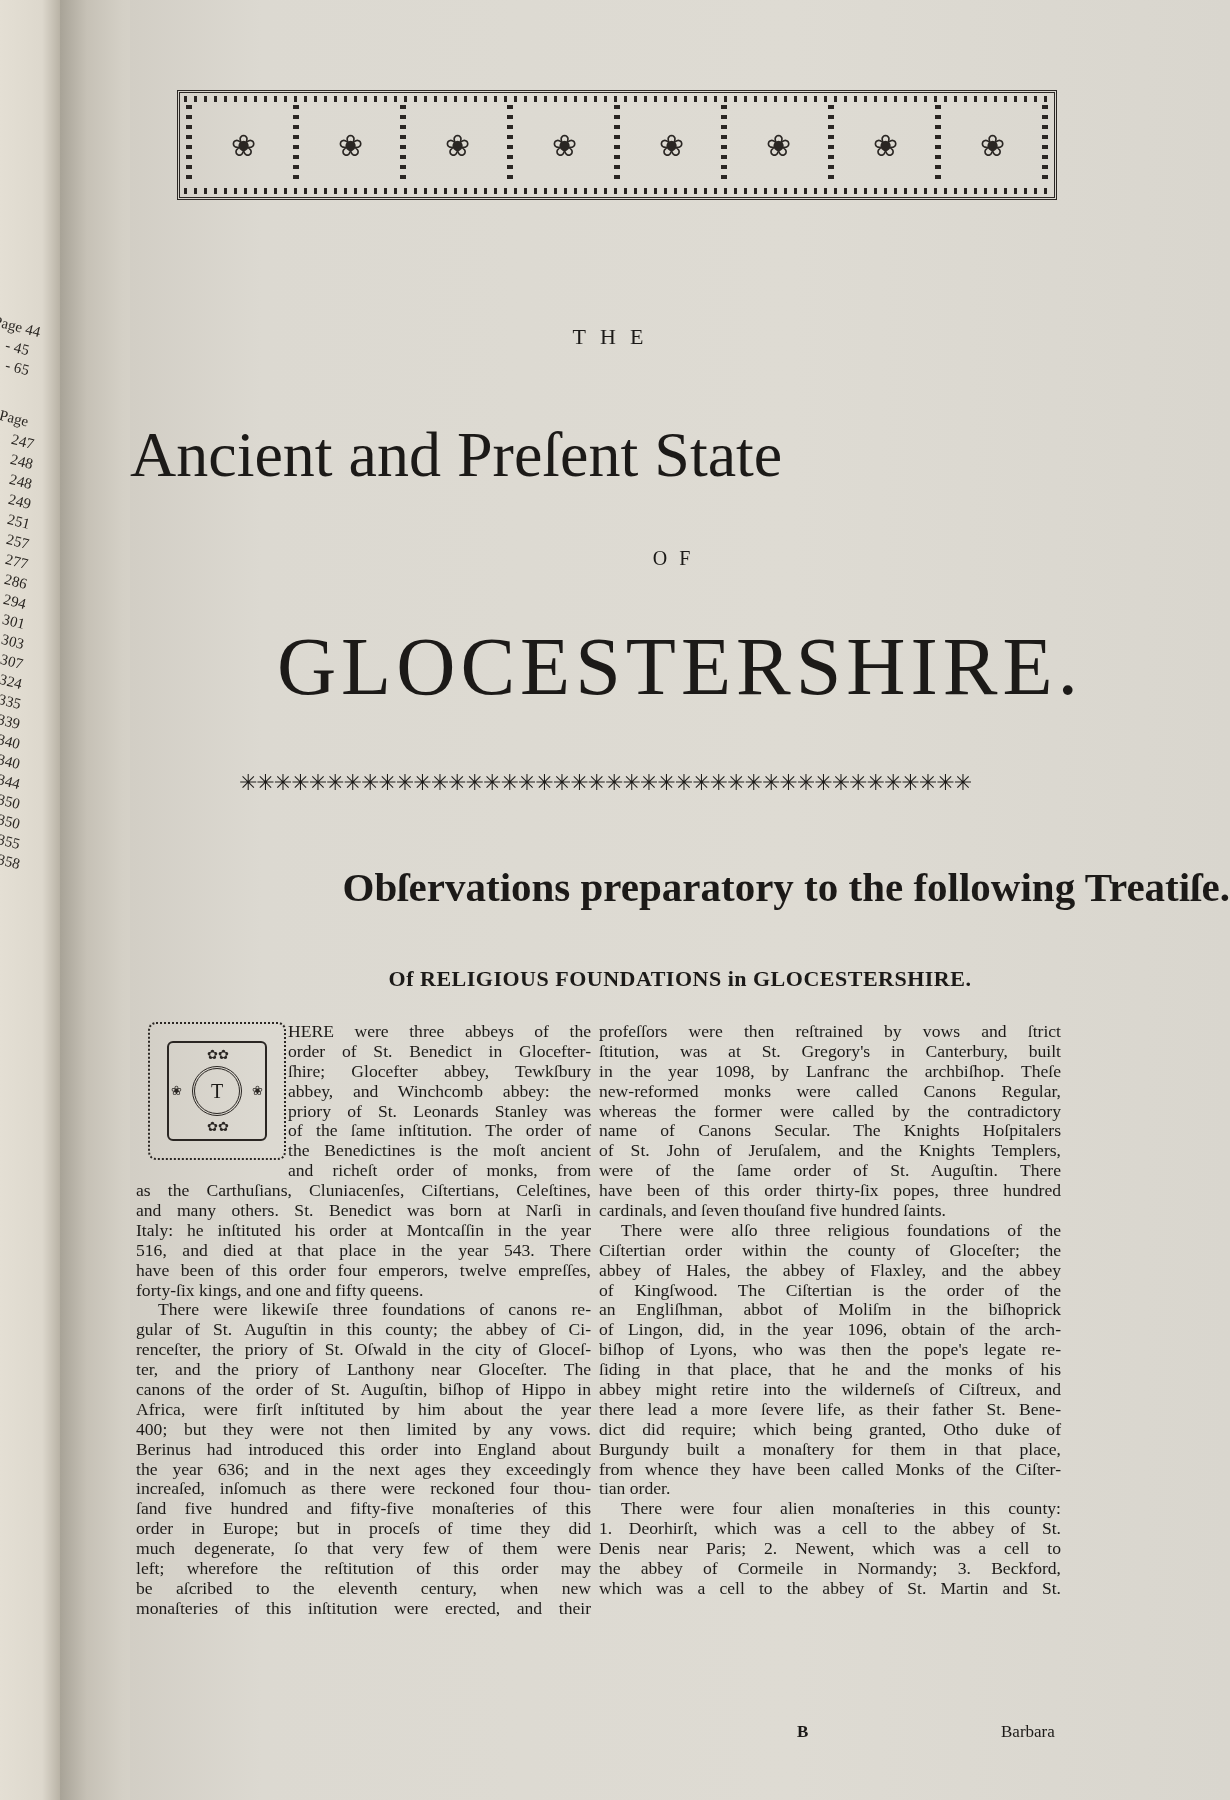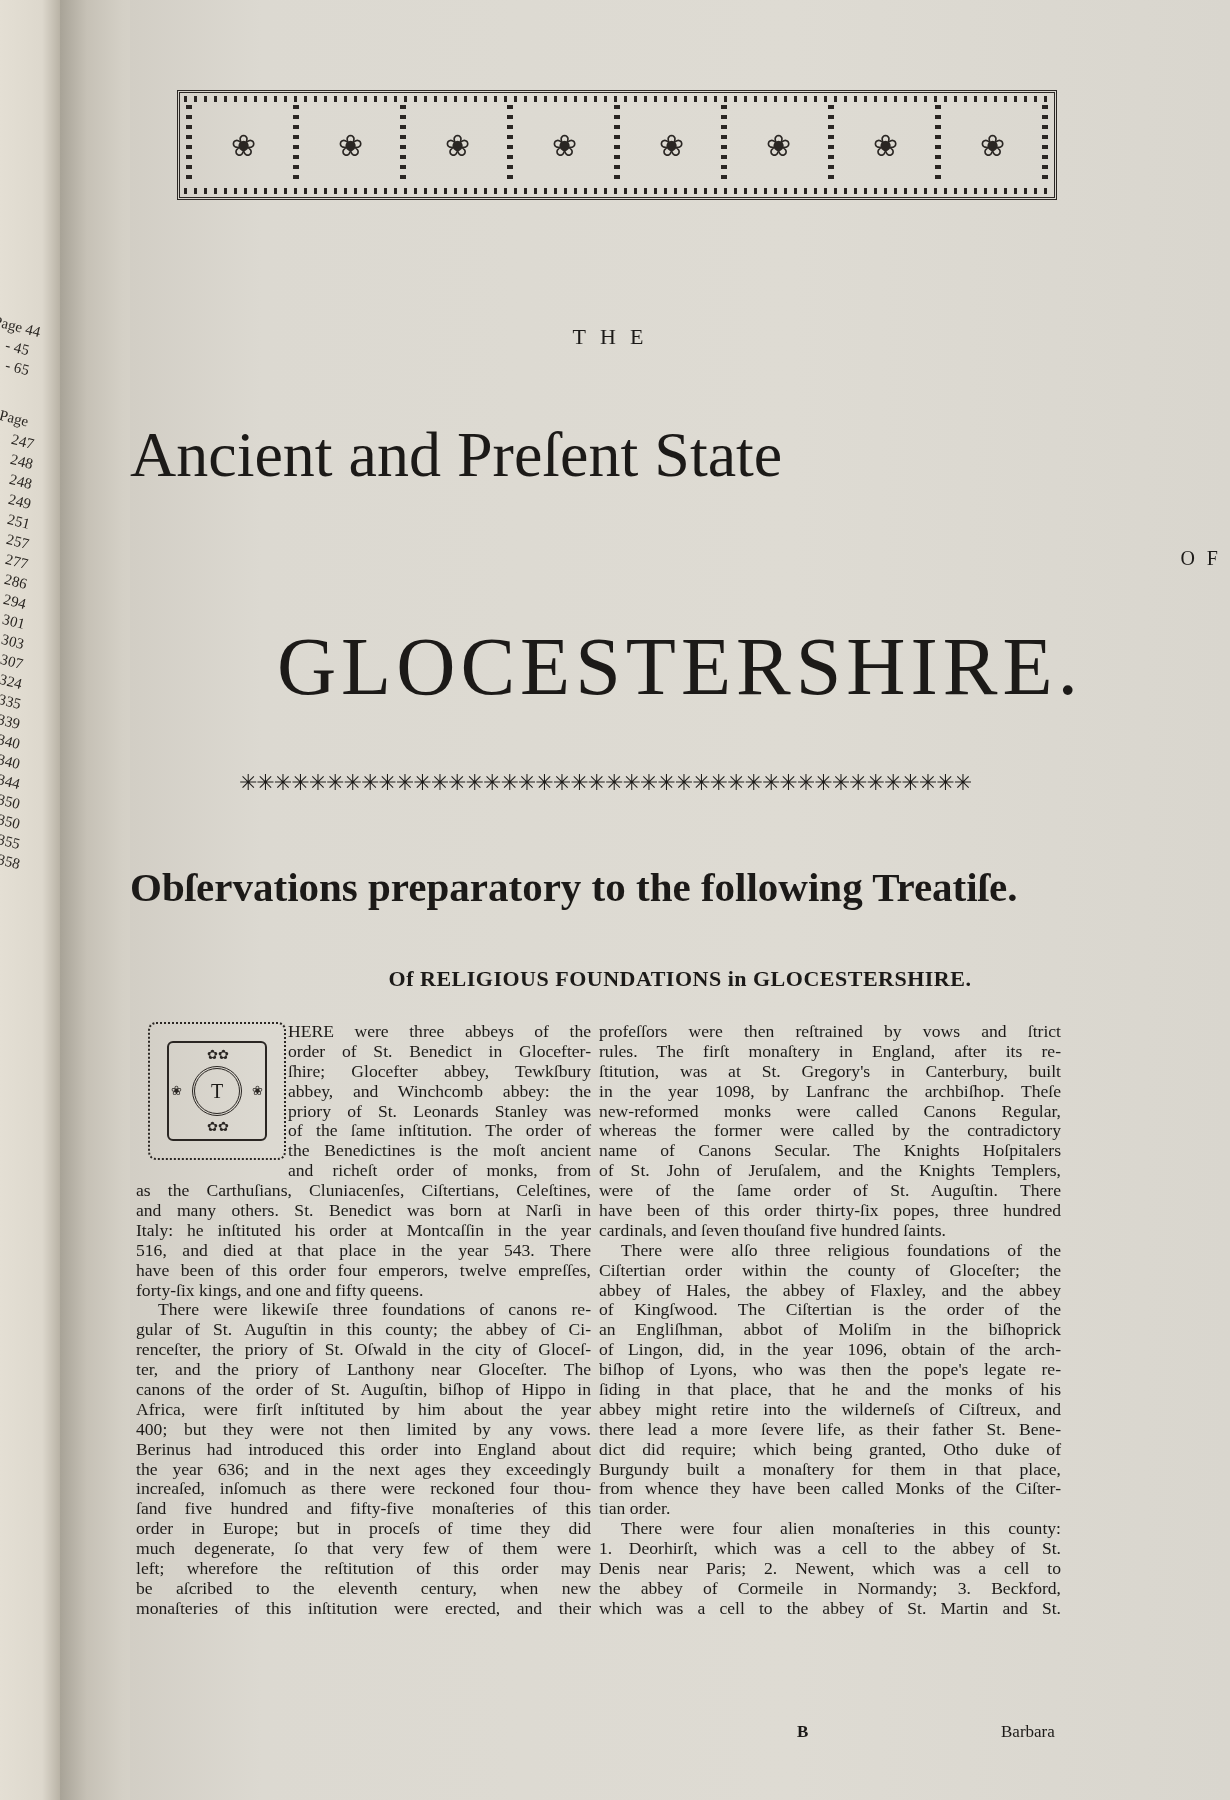--- a/index.html
+++ b/index.html
@@ -52,34 +52,34 @@
   }
   .the-word {
     position: absolute; left: 0; right: 0; top: 324px; text-align: center;
     font-size: 22px; letter-spacing: 14px; 
   }
   .main-title {
     position: absolute; left: 130px; right: 0; top: 418px; text-align: left;
     font-size: 64px; letter-spacing: 0px; font-weight: normal;
   }
   .of-word {
-    position: absolute; left: 0; right: 0; top: 547px; text-align: right;
+    position: absolute; left: 0; right: 0; top: 547px; text-align: center;
     font-size: 20px; letter-spacing: 12px; padding-left: 125px;
   }
   .county-title {
     position: absolute; left: 130px; right: 0; top: 620px; text-align: center;
     font-size: 82px; letter-spacing: 5px; font-weight: normal;
   }
   .rule-stars {
     position: absolute; left: 160px; width: 890px; top: 770px; height: 26px;
     font-size: 22px; letter-spacing: -1px; overflow: hidden; white-space: nowrap;
     text-align: center; color: #1c1a18;
   }
   .observations {
-    position: absolute; left: 130px; right: 0; top: 863px; text-align: left;
+    position: absolute; left: 130px; right: 0; top: 863px; text-align: right;
     font-size: 41px;
   }
   .section-heading {
     position: absolute; left: 130px; right: 0; top: 966px; text-align: center;
     font-size: 22px; letter-spacing: 0.5px;
   }
   .col {
     position: absolute; top: 1022px; width: 455px;
     font-size: 17.6px; line-height: 19.9px; text-align: justify;
   }
@@ -214,21 +214,20 @@
     <span class="line">increaſed, inſomuch as there were reckoned four thou-</span>
     <span class="line">ſand five hundred and fifty-five monaſteries of this</span>
     <span class="line">order in Europe; but in proceſs of time they did</span>
     <span class="line">much degenerate, ſo that very few of them were</span>
     <span class="line">left; wherefore the reſtitution of this order may</span>
     <span class="line">be aſcribed to the eleventh century, when new</span>
     <span class="line">monaſteries of this inſtitution were erected, and their</span>
   </div>
 <div class="col col-right" id="col-right">
     <span class="line">profeſſors were then reſtrained by vows and ſtrict</span>
-    <span class="line">rules. The firſt monaſtery in England, after its re-</span>
     <span class="line">ſtitution, was at St. Gregory's in Canterbury, built</span>
     <span class="line">in the year 1098, by Lanfranc the archbiſhop. Theſe</span>
     <span class="line">new-reformed monks were called Canons Regular,</span>
     <span class="line">whereas the former were called by the contradictory</span>
     <span class="line">name of Canons Secular. The Knights Hoſpitalers</span>
     <span class="line">of St. John of Jeruſalem, and the Knights Templers,</span>
     <span class="line">were of the ſame order of St. Auguſtin. There</span>
     <span class="line">have been of this order thirty-ſix popes, three hundred</span>
     <span class="line last">cardinals, and ſeven thouſand five hundred ſaints.</span>
     <span class="line indent">There were alſo three religious foundations of the</span>

